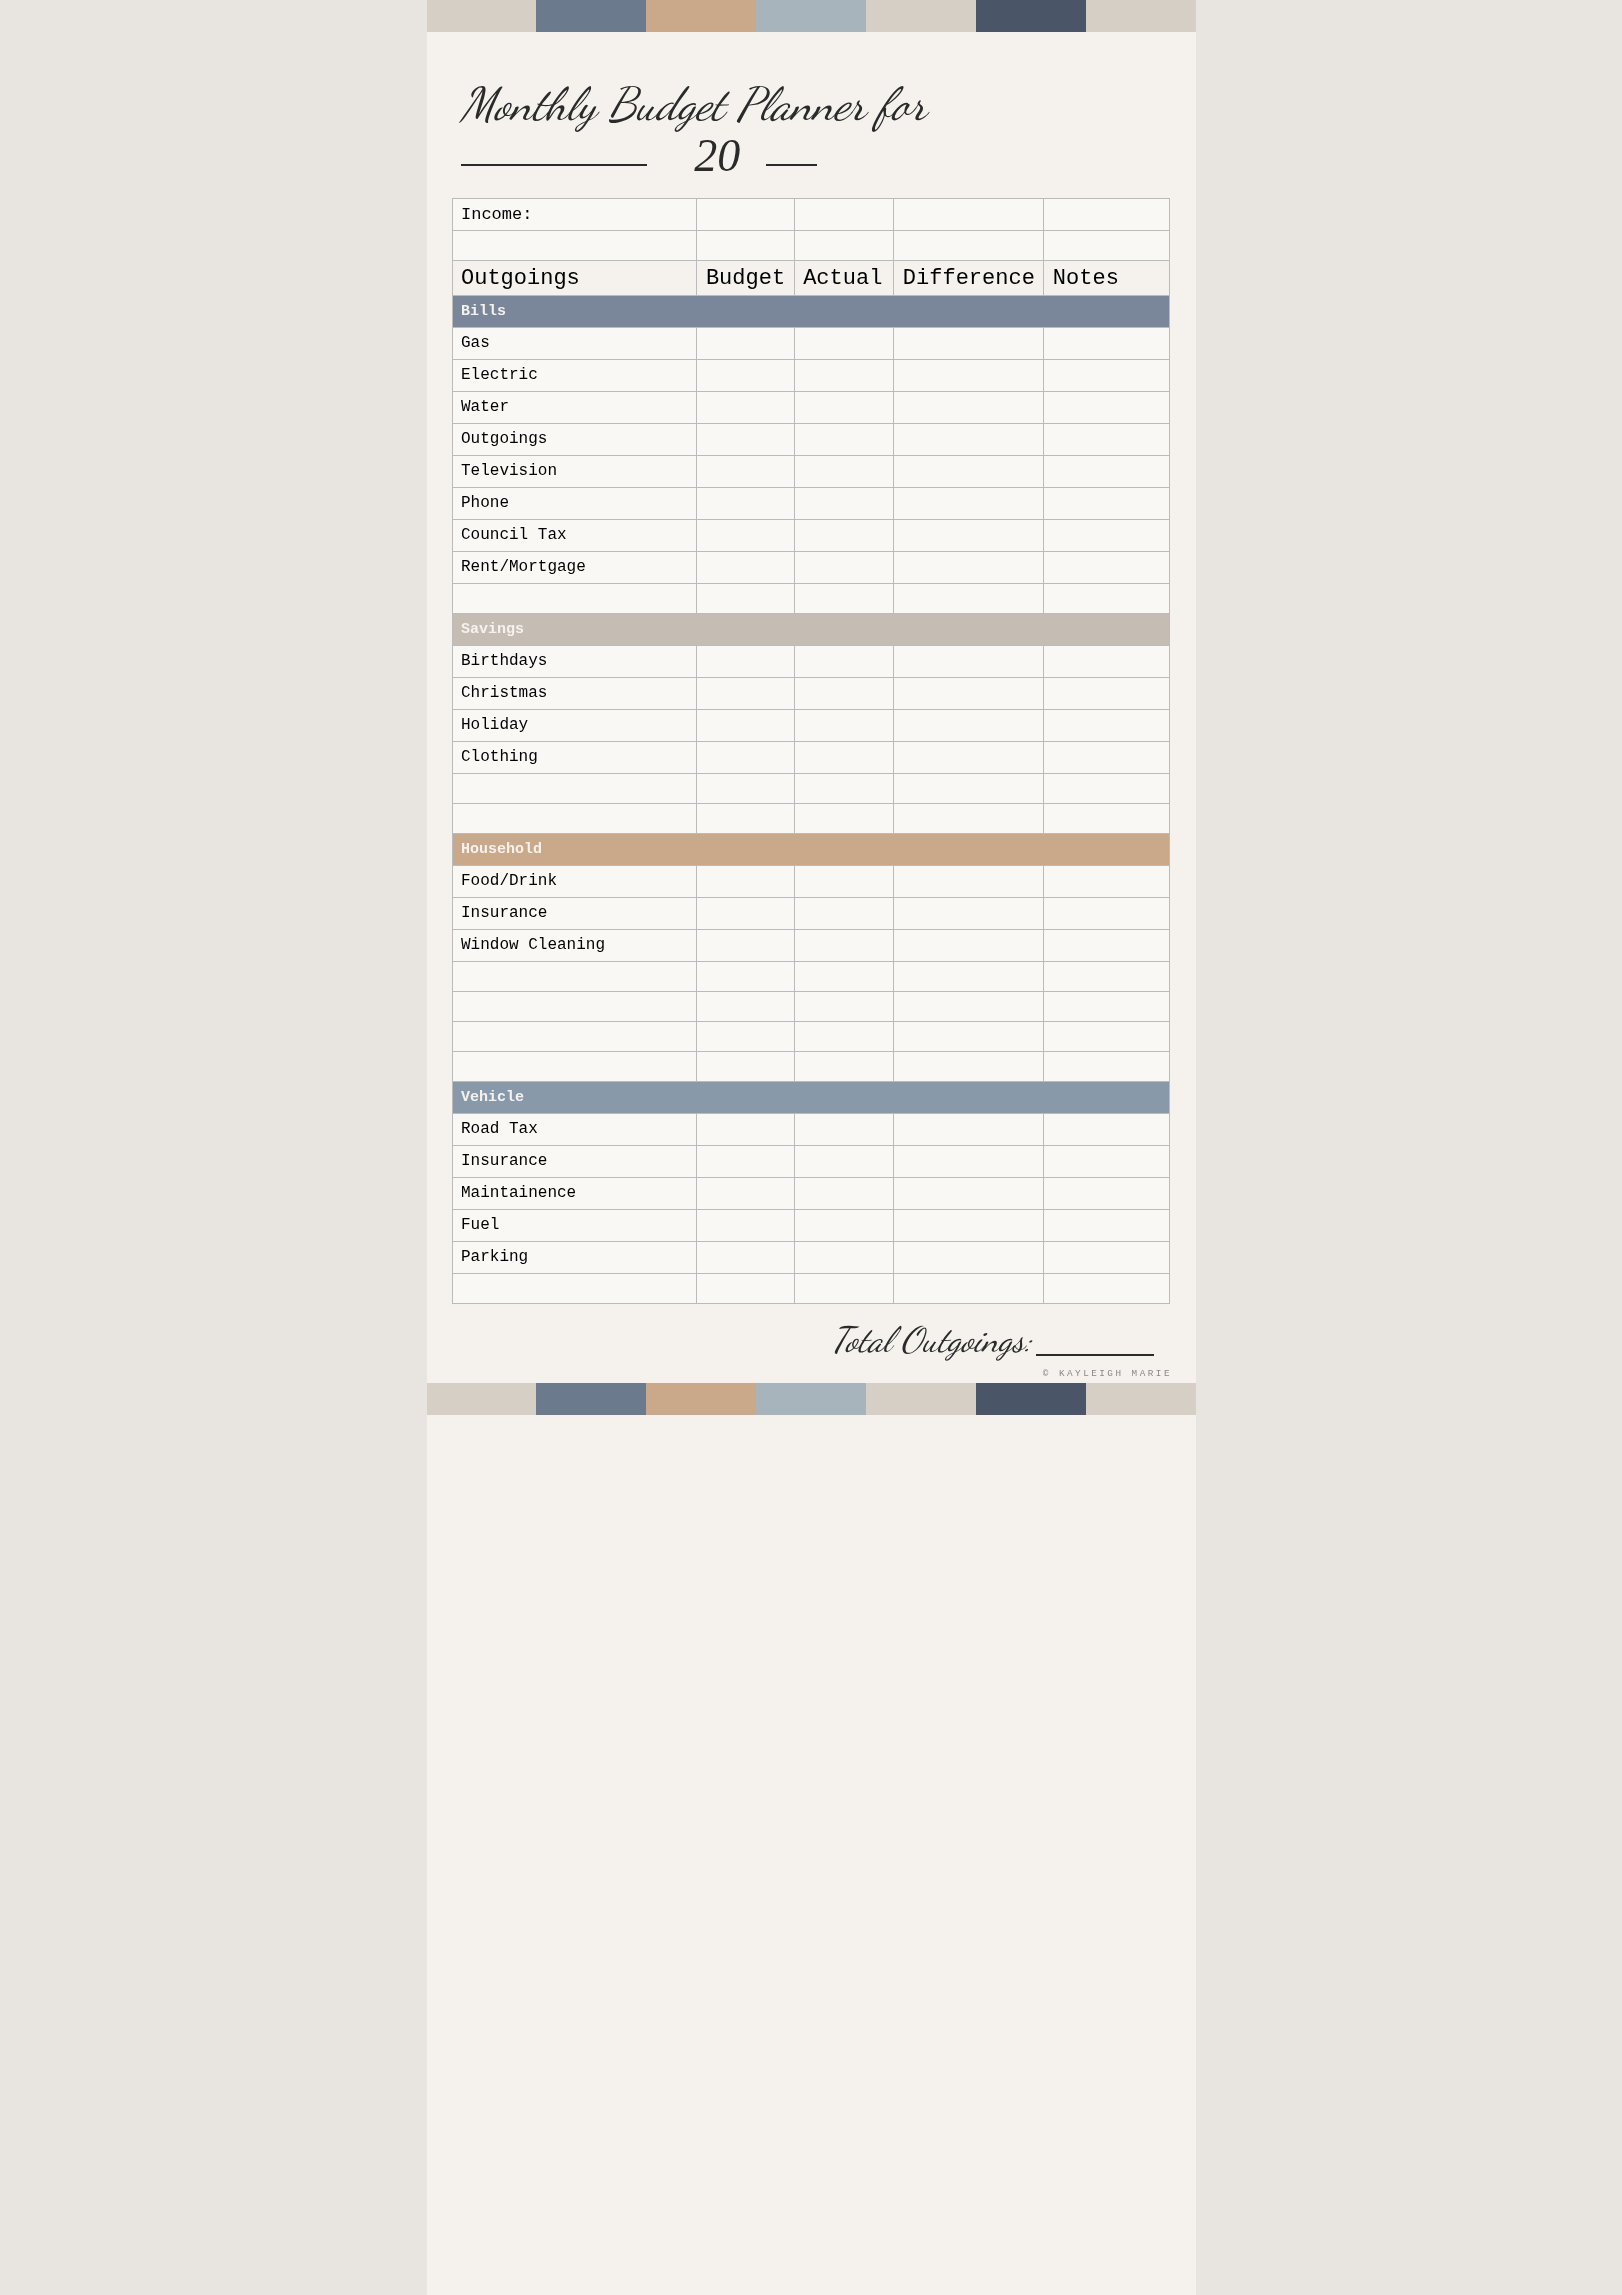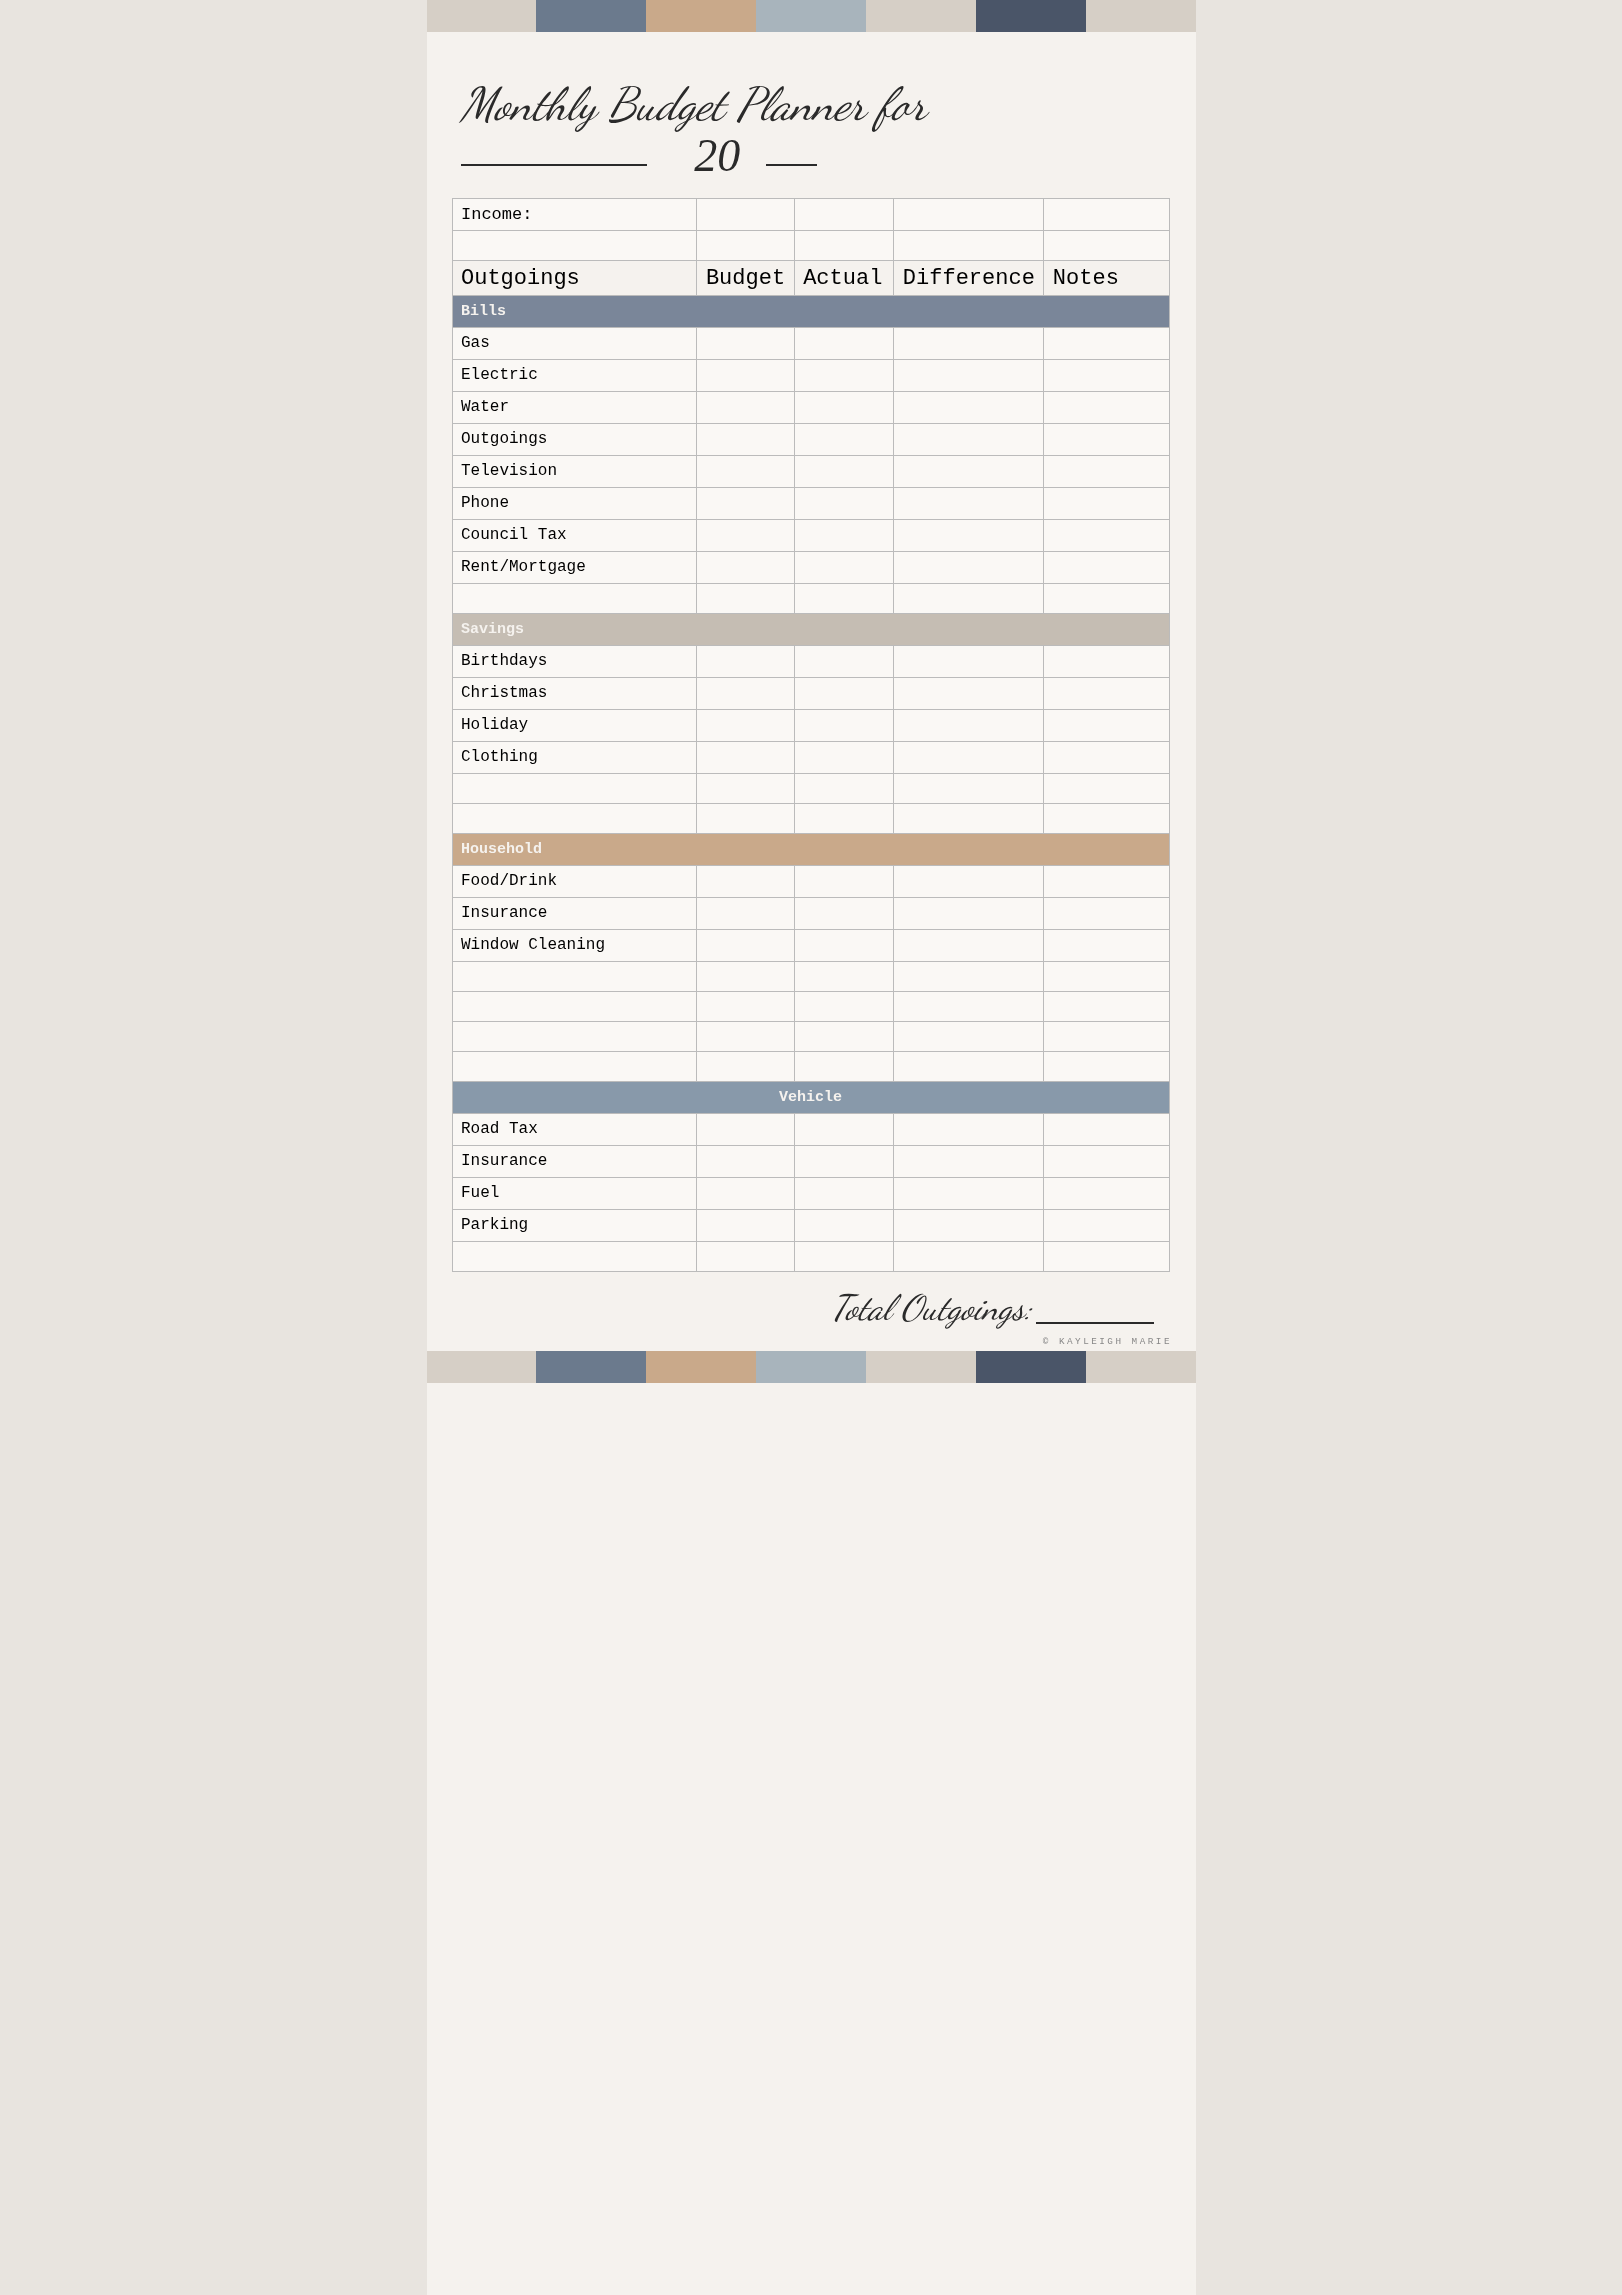--- a/index.html
+++ b/index.html
@@ -68,21 +68,21 @@
     .category-row td {
       font-size: 15px;
       font-weight: bold;
       color: #f5f2ee;
       padding: 5px 8.5px;
     }
 
     .bills-row td { background: #7a8699; }
     .savings-row td { background: #c5bdb3; }
     .household-row td { background: #c9a98a; }
-    .vehicle-row td { background: #8899aa; text-align: center; }
+    .vehicle-row td { background: #8899aa; }
 
     .data-row td {
       background: #faf8f5;
       font-size: 16px;
     }
 
     .empty-row td {
       background: #faf8f5;
       height: 30px;
     }
@@ -356,20 +356,27 @@
           <td></td>
     </tr>
     <tr class="data-row">
       <td>Insurance</td>
       <td></td>
           <td></td>
           <td></td>
           <td></td>
     </tr>
     <tr class="data-row">
+      <td>Maintainence</td>
+      <td></td>
+          <td></td>
+          <td></td>
+          <td></td>
+    </tr>
+    <tr class="data-row">
       <td>Fuel</td>
       <td></td>
           <td></td>
           <td></td>
           <td></td>
     </tr>
     <tr class="data-row">
       <td>Parking</td>
       <td></td>
           <td></td>

